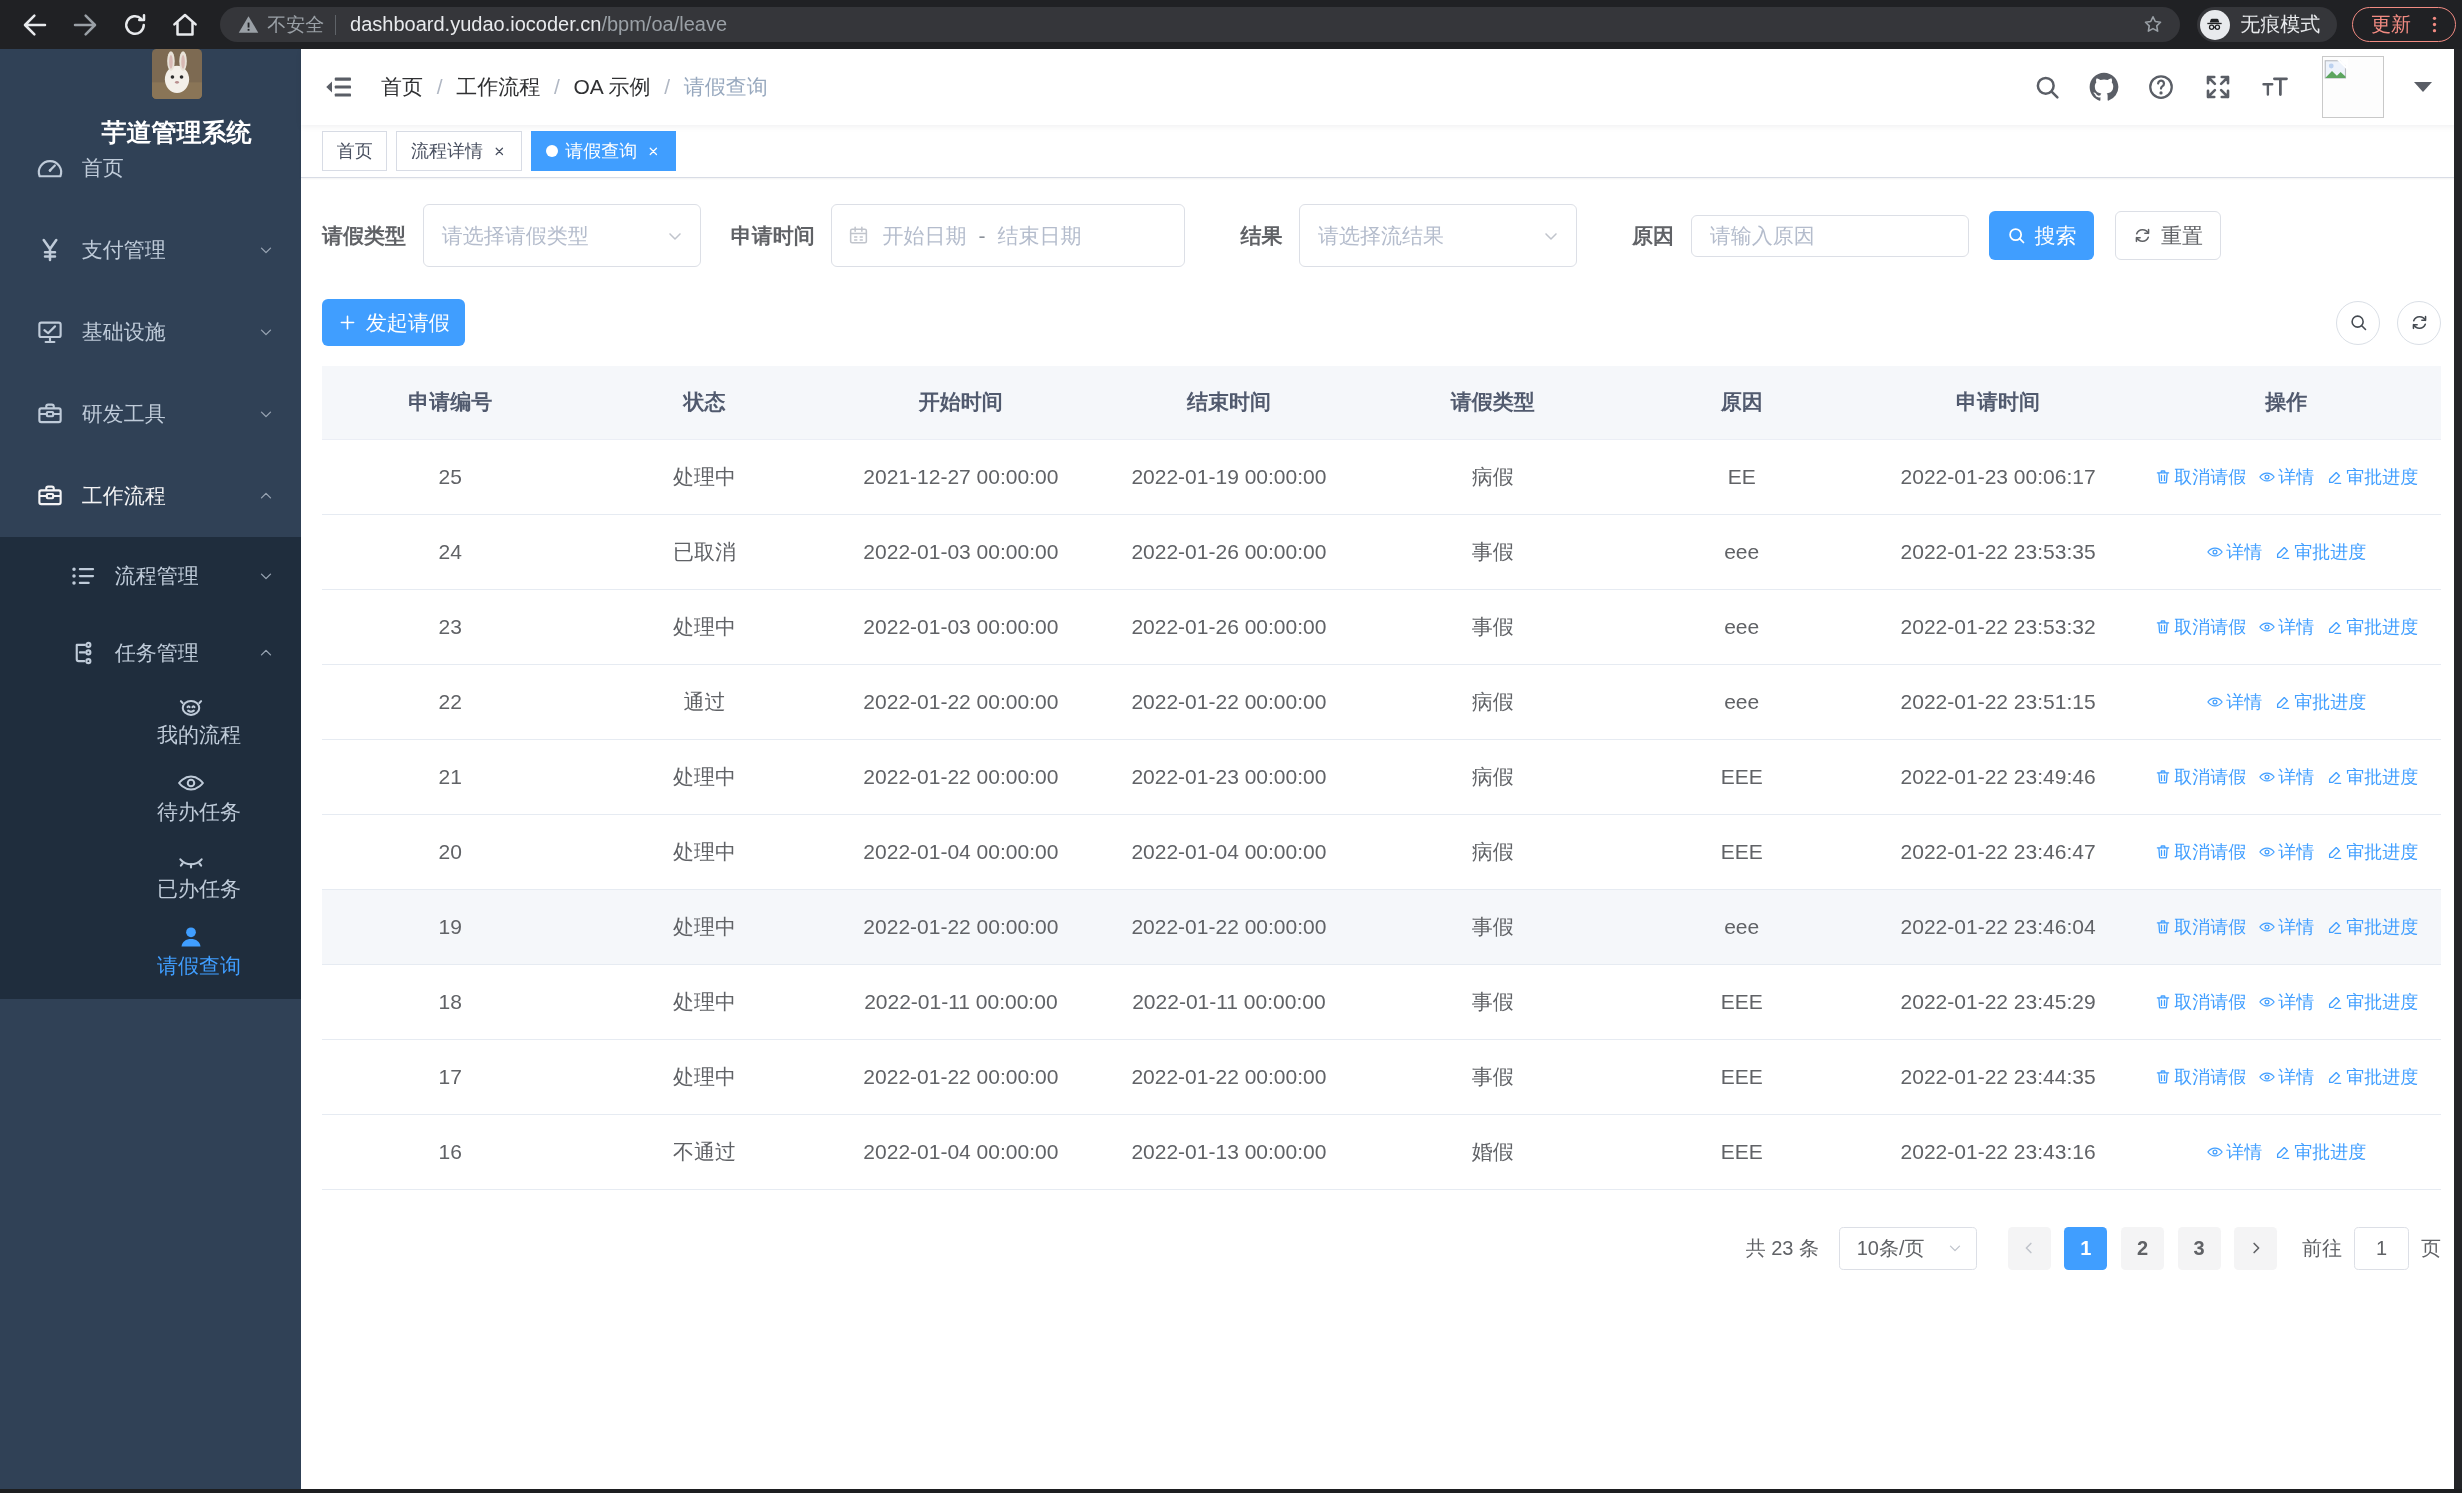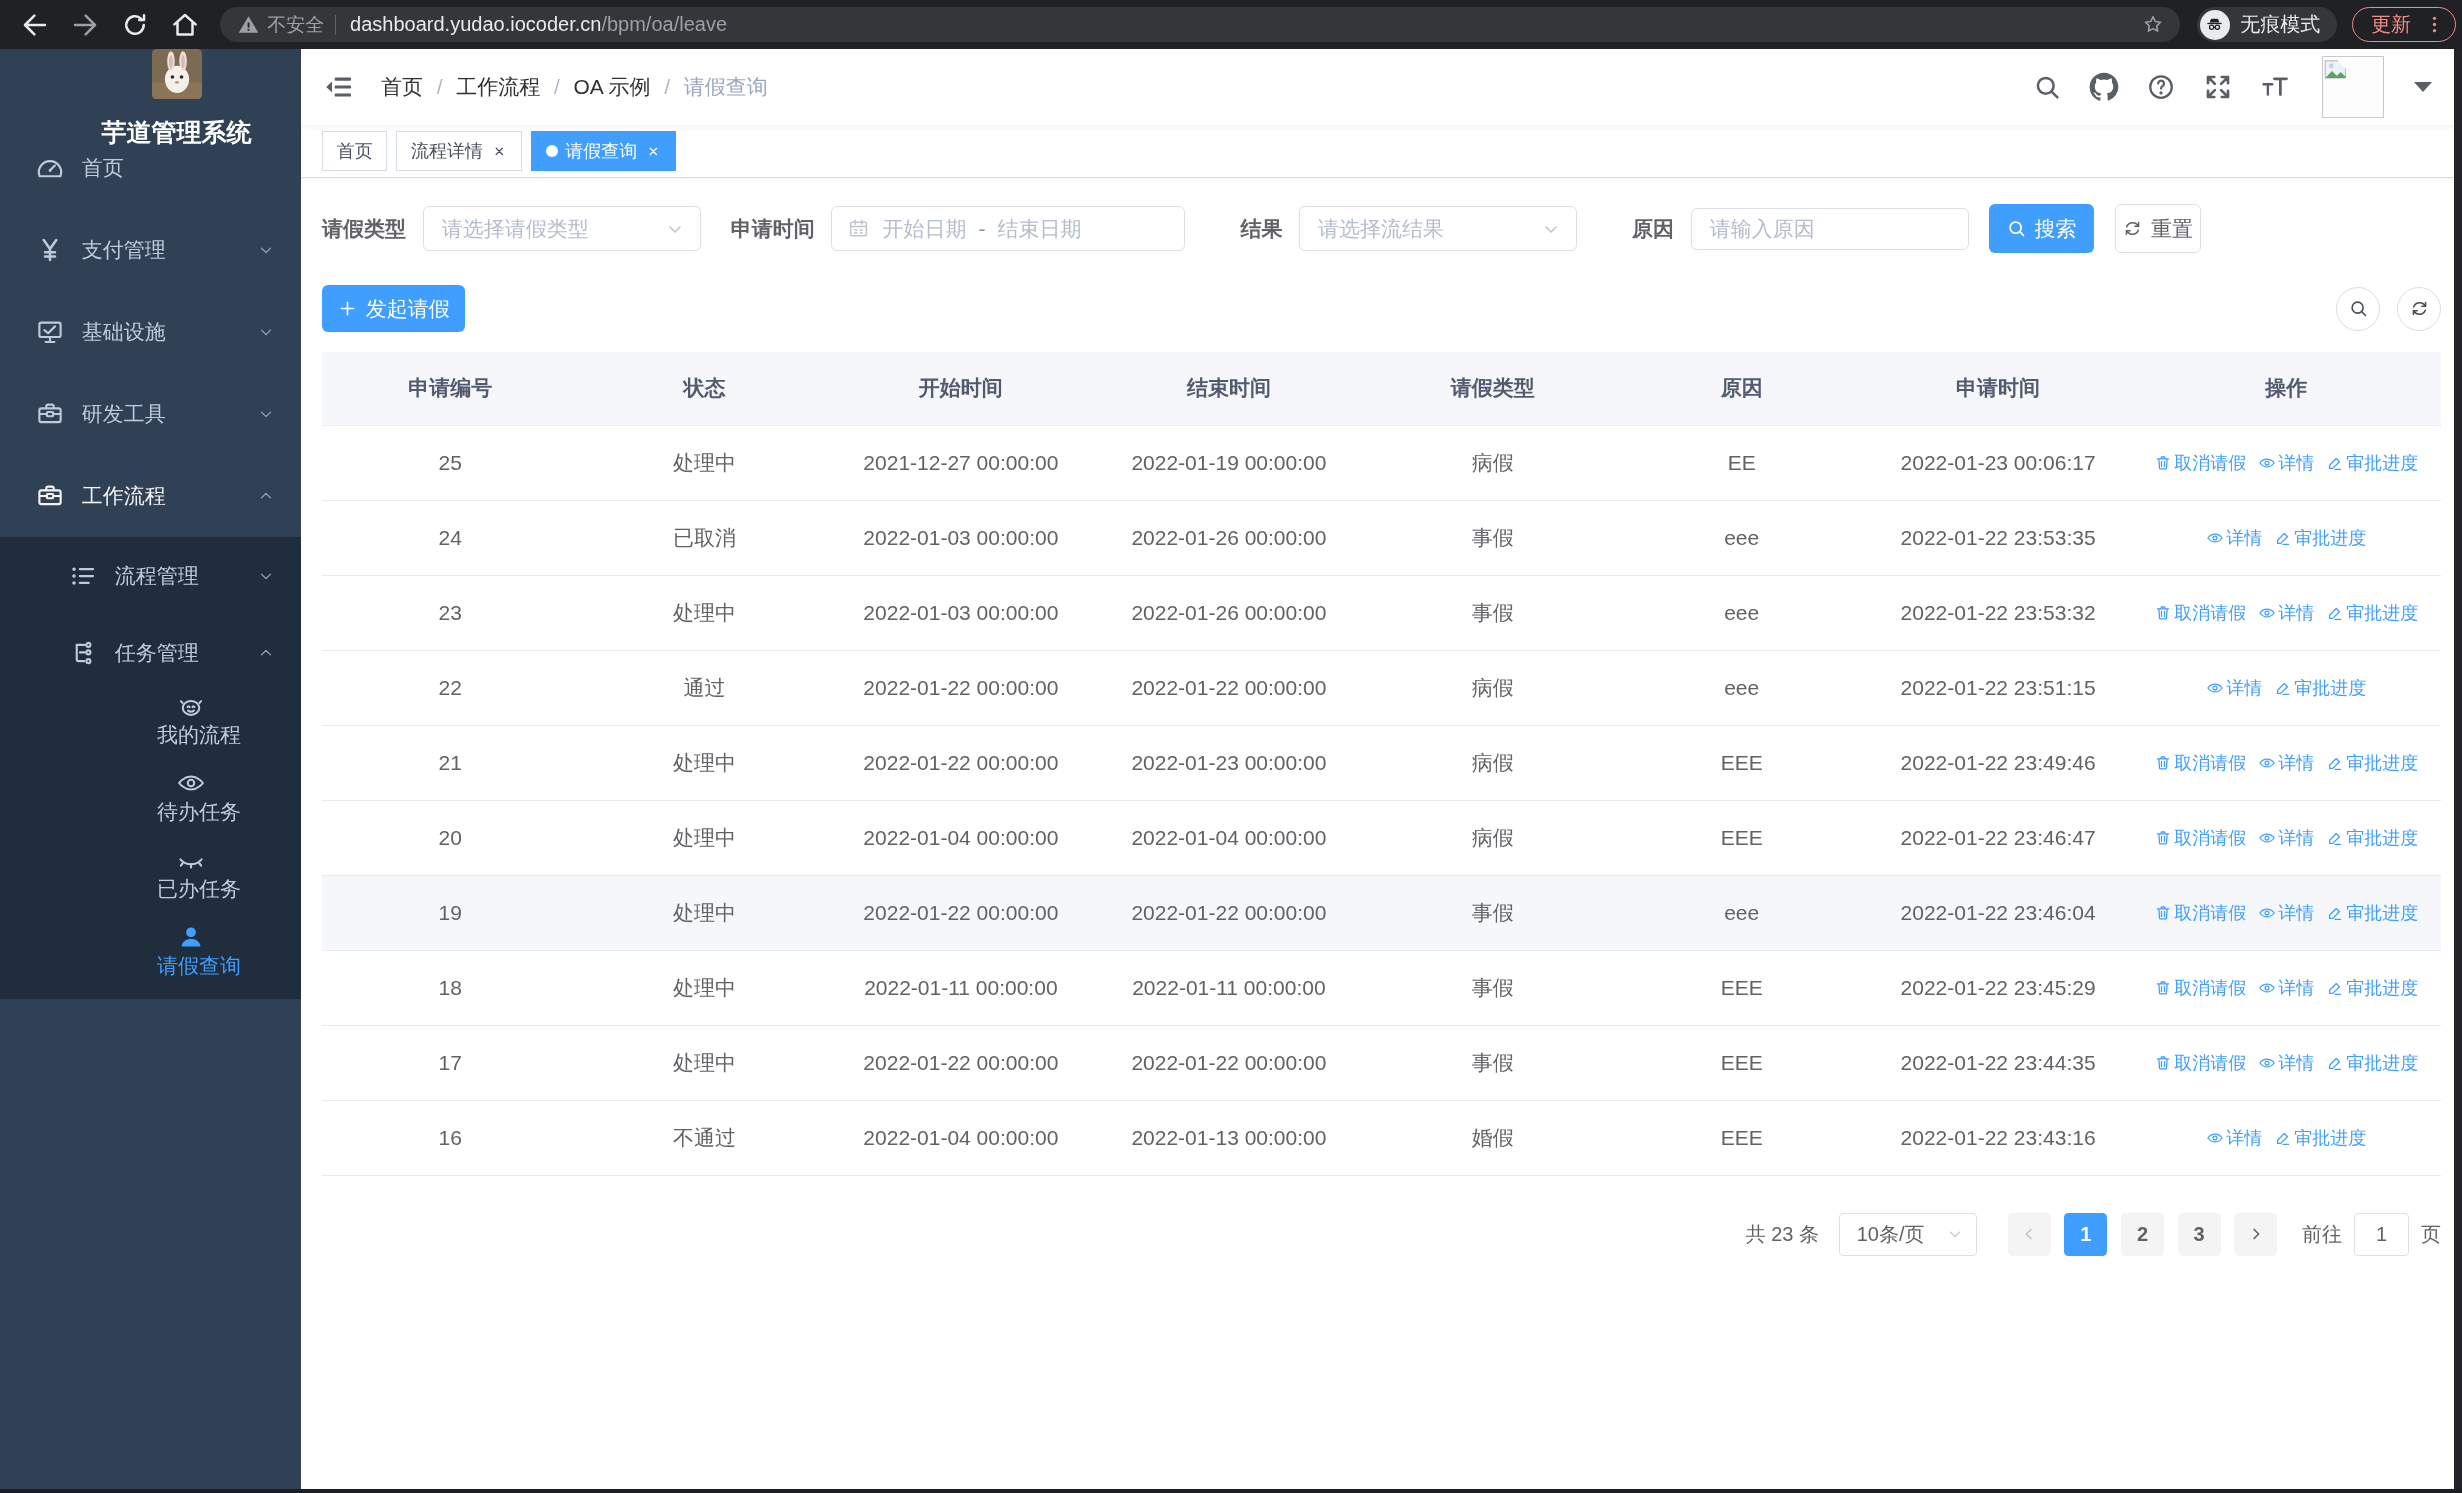--- a/index.html
+++ b/index.html
@@ -64,36 +64,36 @@
   .tag .dot { width:12px; height:12px; border-radius:50%; background:#fff; display:none; }
   .tag.active { background:#409eff; border-color:#409eff; color:#fff; }
   .tag.active .dot { display:inline-block; }
   .tag .tclose { width:16.7px; height:16.7px; color:inherit; }
 
   
   .content { flex:1; padding:26px 21px 0 21px; background:#fff; min-width:0; }
 
   .filter-row { display:flex; align-items:center; }
   .f-label { font-size:21px; font-weight:bold; color:#606266; white-space:nowrap; margin-right:16.7px; }
-  .ctrl { height:45px; border:1.5px solid #dcdfe6; border-radius:6px; background:#fff; display:flex; align-items:center; font-size:21px; color:#b4bccc; cursor:pointer; }
+  .ctrl { height:63px; border:1.5px solid #dcdfe6; border-radius:6px; background:#fff; display:flex; align-items:center; font-size:21px; color:#b4bccc; cursor:pointer; }
   .ctrl .ph { color:#b4bccc; white-space:nowrap; }
   .sel { width:278px; padding:0 15px 0 18px; }
   .sel .chev { margin-left:auto; width:20px; height:20px; color:#c0c4cc; }
   .daterange { width:354px; padding:0 15px; gap:12px; }
   .daterange .cal { width:23px; height:23px; color:#c0c4cc; flex:0 0 auto; }
   .daterange .dash { color:#8a9099; }
   .txtinput { width:278px; padding:0 18px; font-size:21px; color:#606266; border:1.5px solid #dcdfe6; border-radius:6px; height:42px; outline:none; font-family:"Liberation Sans", sans-serif; }
   .txtinput::placeholder { color:#b4bccc; }
   .gap { width:55px; flex:0 0 auto; }
   .btn { height:49px; border-radius:6px; display:inline-flex; align-items:center; justify-content:center; gap:7.6px; font-size:21px; cursor:pointer; border:1.5px solid transparent; white-space:nowrap; }
   .btn .bicon { width:21px; height:21px; }
   .btn-primary { background:#409eff; color:#fff; }
   .btn-plain { background:#fff; color:#606266; border-color:#dcdfe6; }
   .search-btn { width:105px; margin-left:20px; }
-  .reset-btn { width:86px; margin-left:21px; }
+  .reset-btn { width:106px; margin-left:21px; }
 
   .toolbar-row { margin-top:32px; display:flex; align-items:center; }
   .create-btn { width:143px; height:47px; font-size:21px; }
   .circle-btns { margin-left:auto; display:flex; gap:16.7px; }
   .cbtn { width:44px; height:44px; border-radius:50%; border:1.5px solid #dadfe6; background:#fff; display:flex; align-items:center; justify-content:center; color:#454b52; cursor:pointer; }
   .cbtn svg { width:21px; height:21px; }
 
   
   table.grid { width:100%; border-collapse:collapse; margin-top:20px; table-layout:fixed; }
   .grid th { background:#f5f7fa; color:#515a6e; font-size:21px; font-weight:bold; height:73px; text-align:center; border-bottom:1.5px solid #ebeef5; }

